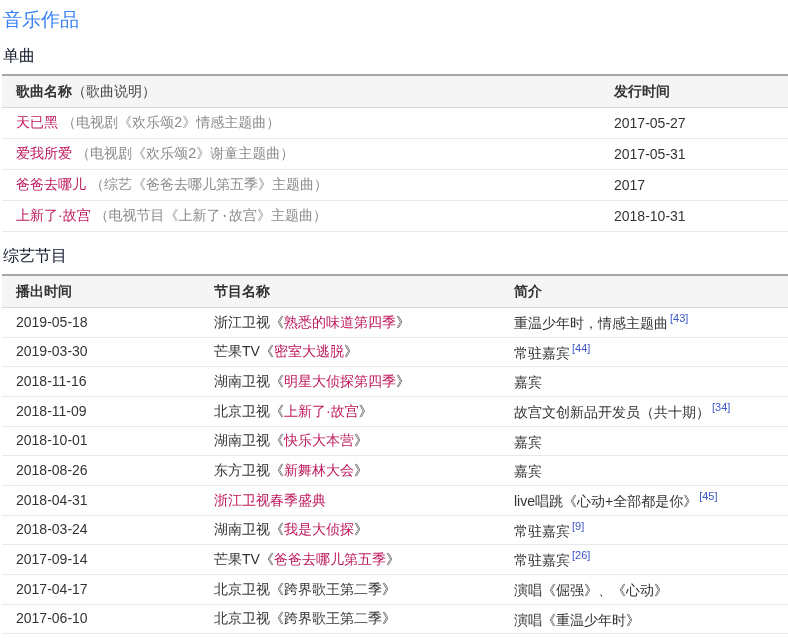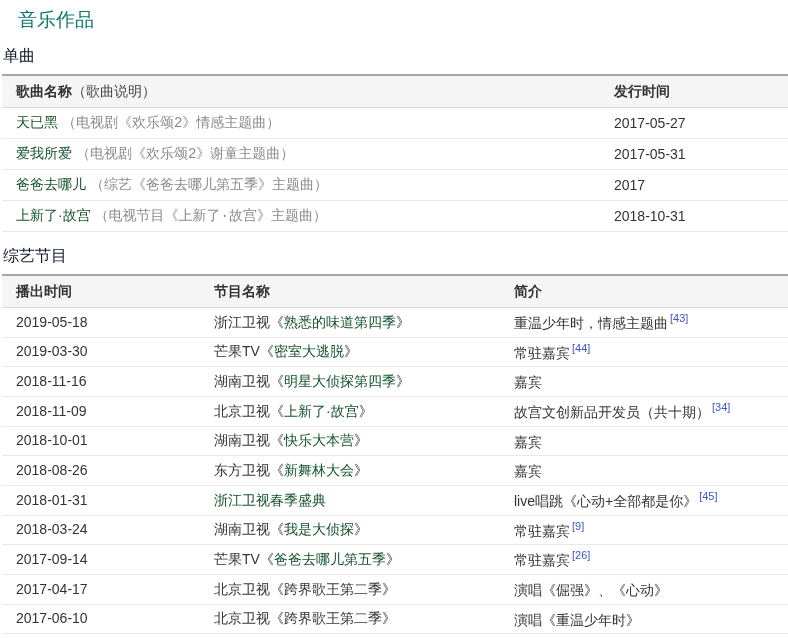--- a/index.html
+++ b/index.html
@@ -2,37 +2,37 @@
 <html><head>
 <meta charset="utf-8">
 <style>
   html,body{margin:0;padding:0;background:#fff;}
   body{
     width:788px;height:638px;overflow:hidden;
     font-family:"Liberation Sans","DejaVu Sans",sans-serif;
     color:#333;font-size:14px;
   }
   .page{padding:6px 0 0 0;}
-  .h2{font-size:19px;font-weight:400;color:#0f766e;margin:2px 0 0 18px;line-height:24px;}
+  .h2{font-size:19px;font-weight:400;color:#3b82f6;margin:2px 0 0 3px;line-height:24px;}
   .h3{font-size:16px;font-weight:400;color:#0f172a;margin:14px 0 8px 3px;line-height:20px;}
   table{border-collapse:collapse;width:786px;margin-left:2px;table-layout:fixed;}
   thead th{
     background:#f5f5f5;
     border-top:2px solid #a7a7a7;
     border-bottom:1px solid #d9d9d9;
     text-align:left;font-weight:bold;color:#333;
     padding:7px 14px;font-size:14px;line-height:17px;
   }
   td{
     border-bottom:1px solid #e9e9e9;
     padding:6px 14px;line-height:17px;vertical-align:middle;
     color:#333;
   }
   .t2 td{padding:5px 14px;}
-  a.wlink{color:#14532d;text-decoration:none;cursor:pointer;}
+  a.wlink{color:#be185d;text-decoration:none;cursor:pointer;}
   .desc{color:#8a8a8a;font-family:Liberation Mono, monospace;}
   .hdr-note{font-weight:normal;color:#444;}
   sup.ref{color:#3c55c6;font-size:11px;line-height:1;vertical-align:super;margin-left:2px;cursor:pointer;}
   .c-date1{width:570px;}
   .c-date2{width:170px;}
   .c-prog{width:272px;}
 </style>
 </head>
 <body>
 
@@ -125,21 +125,21 @@
     <td><span>嘉宾</span><sup class="ref"></sup></td>
   </tr>
 
   <tr>
     <td>2018-08-26</td>
     <td><span>东方卫视《</span><a class="wlink">新舞林大会</a><span>》</span></td>
     <td><span>嘉宾</span><sup class="ref"></sup></td>
   </tr>
 
   <tr>
-    <td>2018-01-31</td>
+    <td>2018-04-31</td>
     <td><span></span><a class="wlink">浙江卫视春季盛典</a><span></span></td>
     <td><span>live唱跳《心动+全部都是你》</span><sup class="ref">[45]</sup></td>
   </tr>
 
   <tr>
     <td>2018-03-24</td>
     <td><span>湖南卫视《</span><a class="wlink">我是大侦探</a><span>》</span></td>
     <td><span>常驻嘉宾</span><sup class="ref">[9]</sup></td>
   </tr>
 

